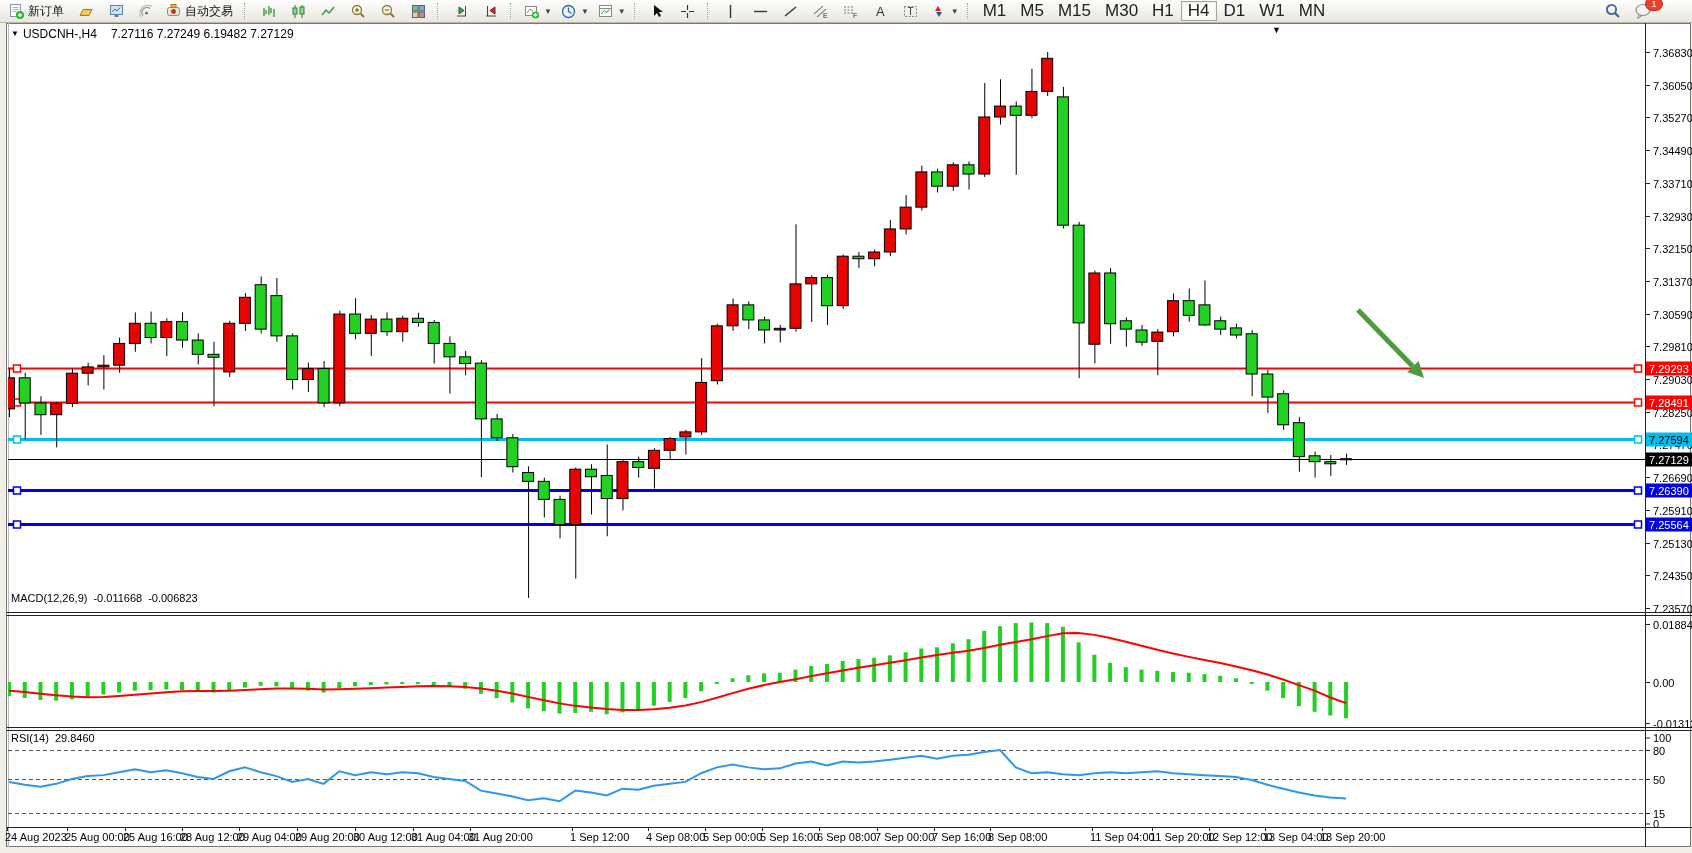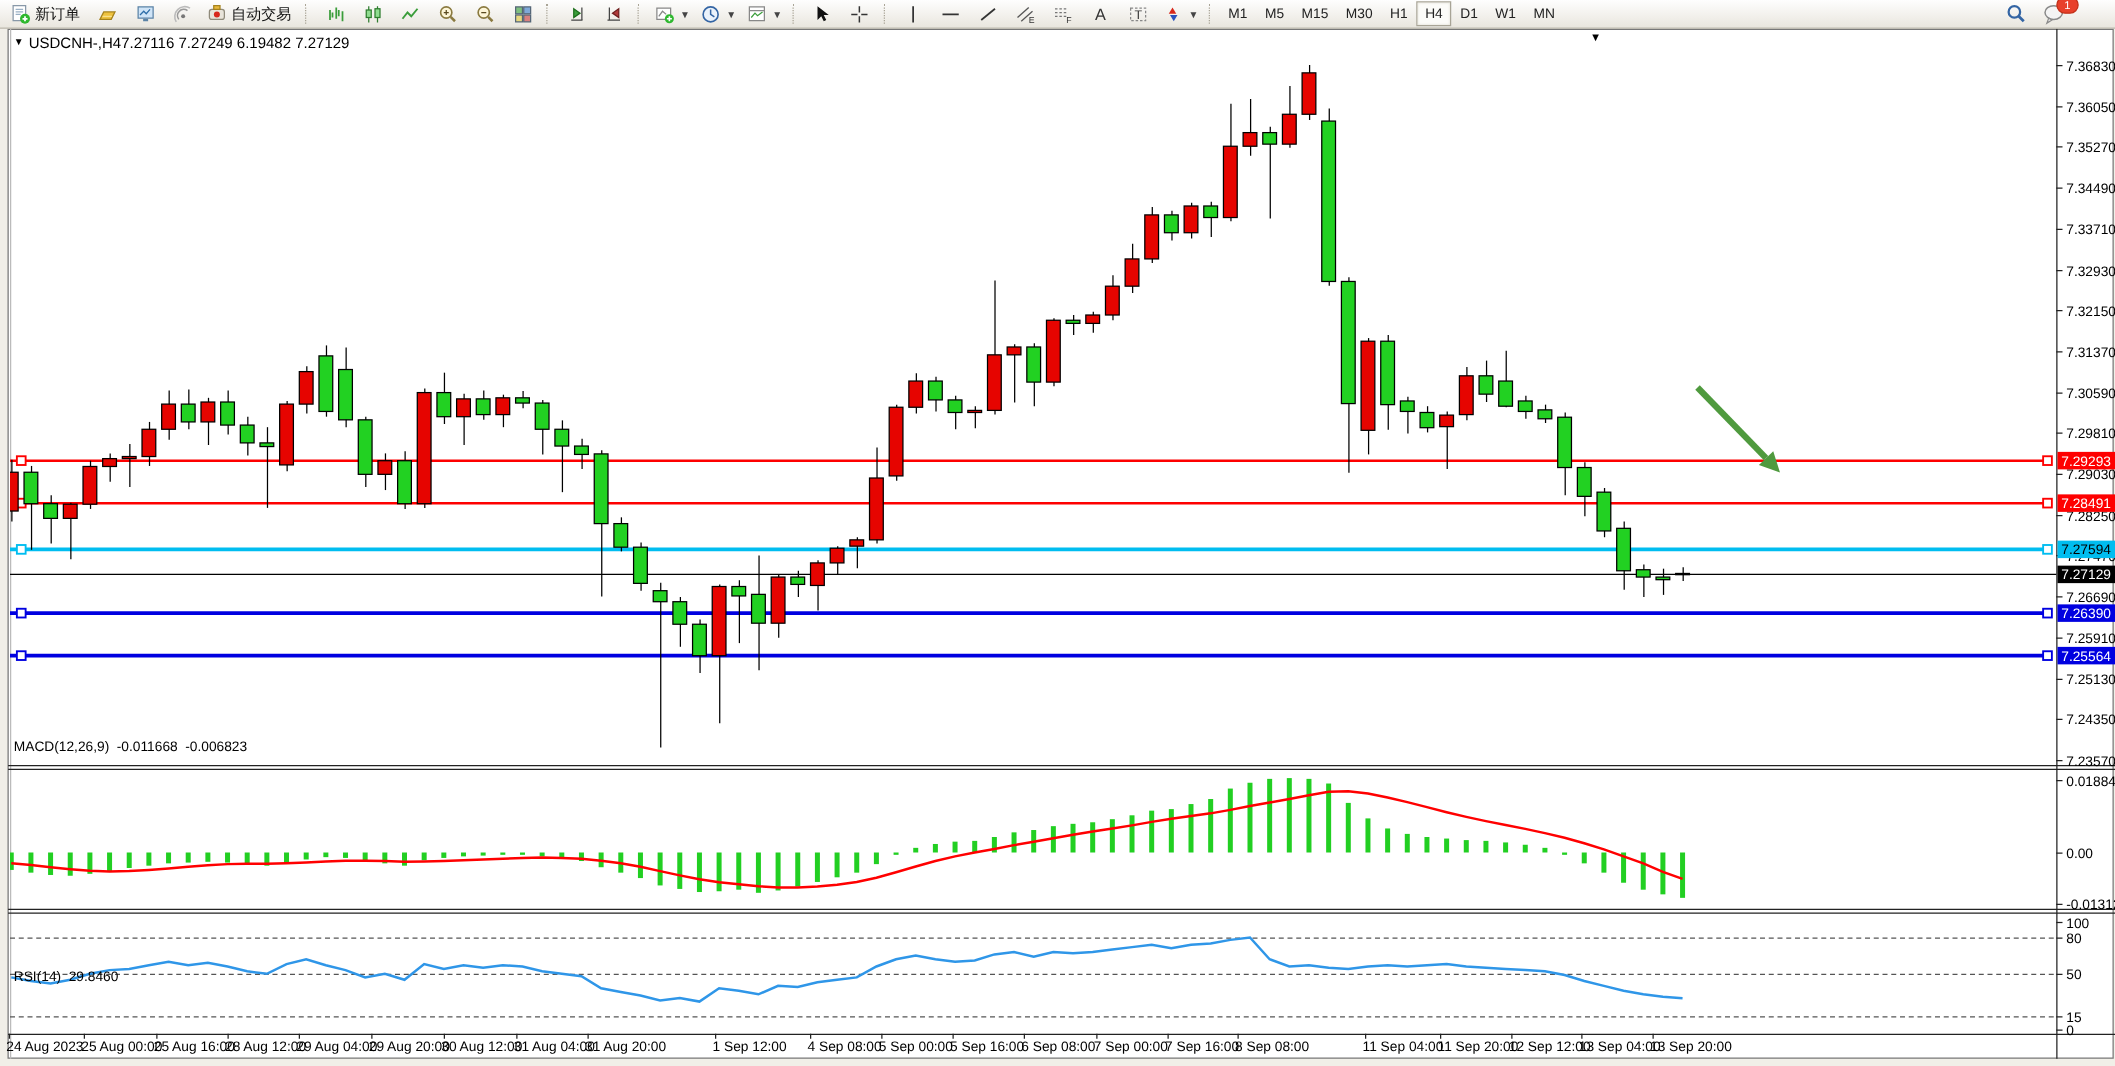--- a/index.html
+++ b/index.html
@@ -5,28 +5,28 @@
   html,body{margin:0;padding:0}
   body{width:1692px;height:853px;position:relative;overflow:hidden;
        font-family:"Liberation Sans",sans-serif;background:#f1efe8}
   #cv{position:absolute;left:0;top:0;z-index:1}
   .toolbar{position:absolute;top:0;left:0;right:0;height:22px;z-index:10;
            background:linear-gradient(#fefefe,#e9e6de);border-bottom:1px solid #b9b5a9;
            display:flex;align-items:center;padding:0 6px 0 4px;font-size:12px;color:#111}
   .tbtn{height:20px;min-width:22px;display:flex;align-items:center;justify-content:center;
         gap:3px;padding:0 3px;border:1px solid transparent;border-radius:2px;white-space:nowrap}
   .tbtn.txt{padding:0 6px 0 3px}
-  .tf{font-size:11px;color:#222;padding:0 6px;height:18px;display:flex;align-items:center;border:1px solid transparent}
+  .tf{font-size:17px;color:#222;padding:0 6px;height:18px;display:flex;align-items:center;border:1px solid transparent}
   .tf.active{background:#fcfcf9;border:1px solid #a8a496;box-shadow:inset 0 0 2px #d8d4c8}
   .sep{width:4px;height:16px;border-left:1px dotted #a9a496;margin:0 4px}
   .caret{font-size:8px;color:#444;margin-left:1px}
   .spacer{flex:1}
   .ov{position:absolute;z-index:5;font-size:12px;color:#000;white-space:nowrap}
   .ov .tri{font-size:8px;vertical-align:2px;margin-right:4px}
-  .ov .sym{}
+  .ov .sym{margin-right:14px}
   .ov .num{margin-right:8px}
   .ind-ttl{font-size:11px}
   .ind-ttl span{margin-right:6px}
   .chat-wrap{position:relative}
   .badge{position:absolute;top:-4px;right:-6px;background:#e8402a;color:#fff;font-size:9px;
          min-width:12px;height:12px;border-radius:7px;display:flex;align-items:center;
          justify-content:center;padding:0 2px;border:1px solid #c23018}
   svg text{font-family:"Liberation Sans",sans-serif}
 </style>
 </head>
@@ -852,16 +852,16 @@
       <text x="1653" y="828" font-size="11" fill="#000">0</text>
     </g>
   </svg>
 
 <div class="ov" style="left:11px;top:27px">
   <span class="tri">▼</span><span class="sym">USDCNH-,H4</span><span class="num">7.27116 7.27249 6.19482 7.27129</span>
 </div>
 <div class="ov ind-ttl" style="left:11px;top:592px">
   <span>MACD(12,26,9)</span><span>-0.011668</span><span>-0.006823</span>
 </div>
-<div class="ov ind-ttl" style="left:11px;top:776px">
+<div class="ov ind-ttl" style="left:11px;top:732px">
   <span>RSI(14)</span><span>29.8460</span>
 </div>
 <div class="ov" style="left:1272px;top:25px;font-size:9px">▼</div>
 
 </body></html>

